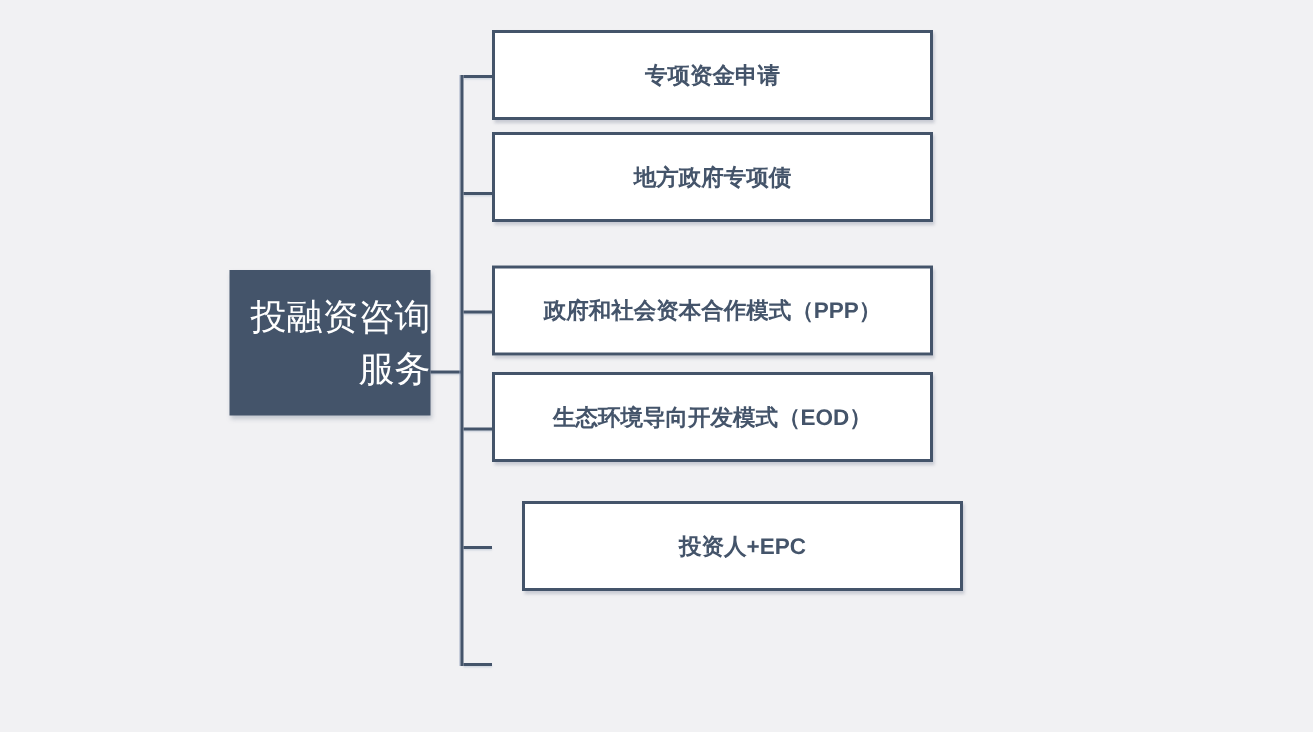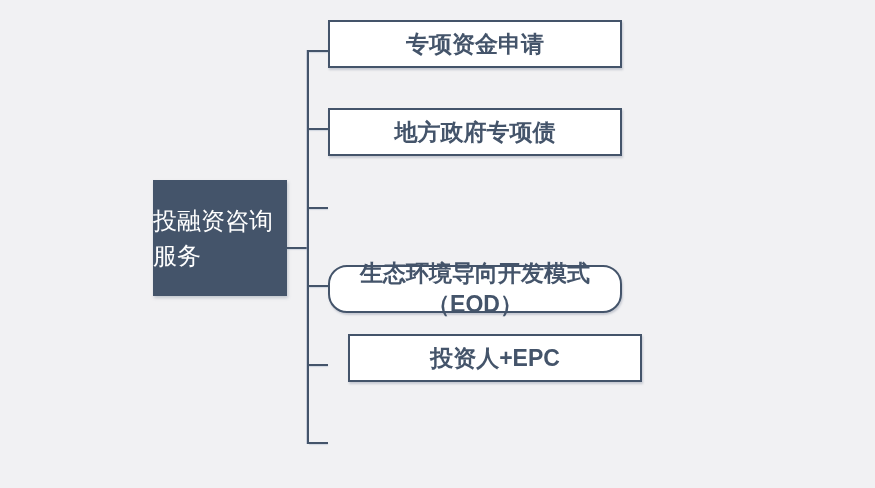--- a/index.html
+++ b/index.html
@@ -12,54 +12,54 @@
     height: 488px;
     background: #F1F1F3;
     font-family: "Liberation Sans", "DejaVu Sans", sans-serif;
     overflow: hidden;
   }
   .root-node {
     position: absolute;
     left: 153px;
     top: 180px;
     width: 134px;
-    height: 116px;
+    height: 97px;
     background: #44546A;
     color: #FFFFFF;
     display: flex;
     flex-direction: column;
-    align-items: flex-start;
+    align-items: flex-end;
     justify-content: center;
     text-align: center;
     font-size: 24px;
     line-height: 35px;
     font-weight: 400;
     box-shadow: 1px 2px 3px rgba(110,120,140,0.35);
   }
   .child-node {
     position: absolute;
     left: 328px;
     width: 294px;
-    height: 48px;
+    height: 60px;
     box-sizing: border-box;
     background: #FFFFFF;
     border: 2px solid #44546A;
     display: flex;
     align-items: center;
     justify-content: center;
     text-align: center;
-    font-size: 23px;
+    font-size: 15px;
     font-weight: 700;
     color: #44546A;
     box-shadow: 1px 2px 2px rgba(120,130,150,0.35);
   }
   .child-1 { top: 20px; }
-  .child-2 { top: 108px; text-align: center; }
+  .child-2 { top: 88px; text-align: center; }
   .child-3 { top: 177px; }
-  .child-4 { top: 265px; border-radius: 19px; }
+  .child-4 { top: 248px; }
   .child-5 { top: 334px; margin-left: 20px; }
   .child-6 { top: 412px; }
   .connector {
     position: absolute;
     background: #44546A;
     box-shadow: -1px 0 0 rgba(150,165,190,0.45);
   }
   .connector.h { height: 2px; box-shadow: 0 1px 1px rgba(150,165,190,0.35); }
   .root-link { left: 287px; top: 247px; width: 21px; }
   .spine { left: 307px; top: 50px; width: 2px; height: 394px; }
@@ -89,20 +89,23 @@
   <div class="connector h branch branch-4"></div>
   <div class="connector h branch branch-5"></div>
   <div class="connector h branch branch-6"></div>
 
   <div class="child-node child-1">
     <span>专项资金申请</span>
   </div>
   <div class="child-node child-2">
     <span>地方政府专项债</span>
   </div>
+  <div class="child-node child-3">
+    <span>政府和社会资本合作模式（PPP）</span>
+  </div>
   <div class="child-node child-4">
     <span>生态环境导向开发模式（EOD）</span>
   </div>
   <div class="child-node child-5">
     <span>投资人+EPC</span>
   </div>
 
 </div>
 
 </body></html>

